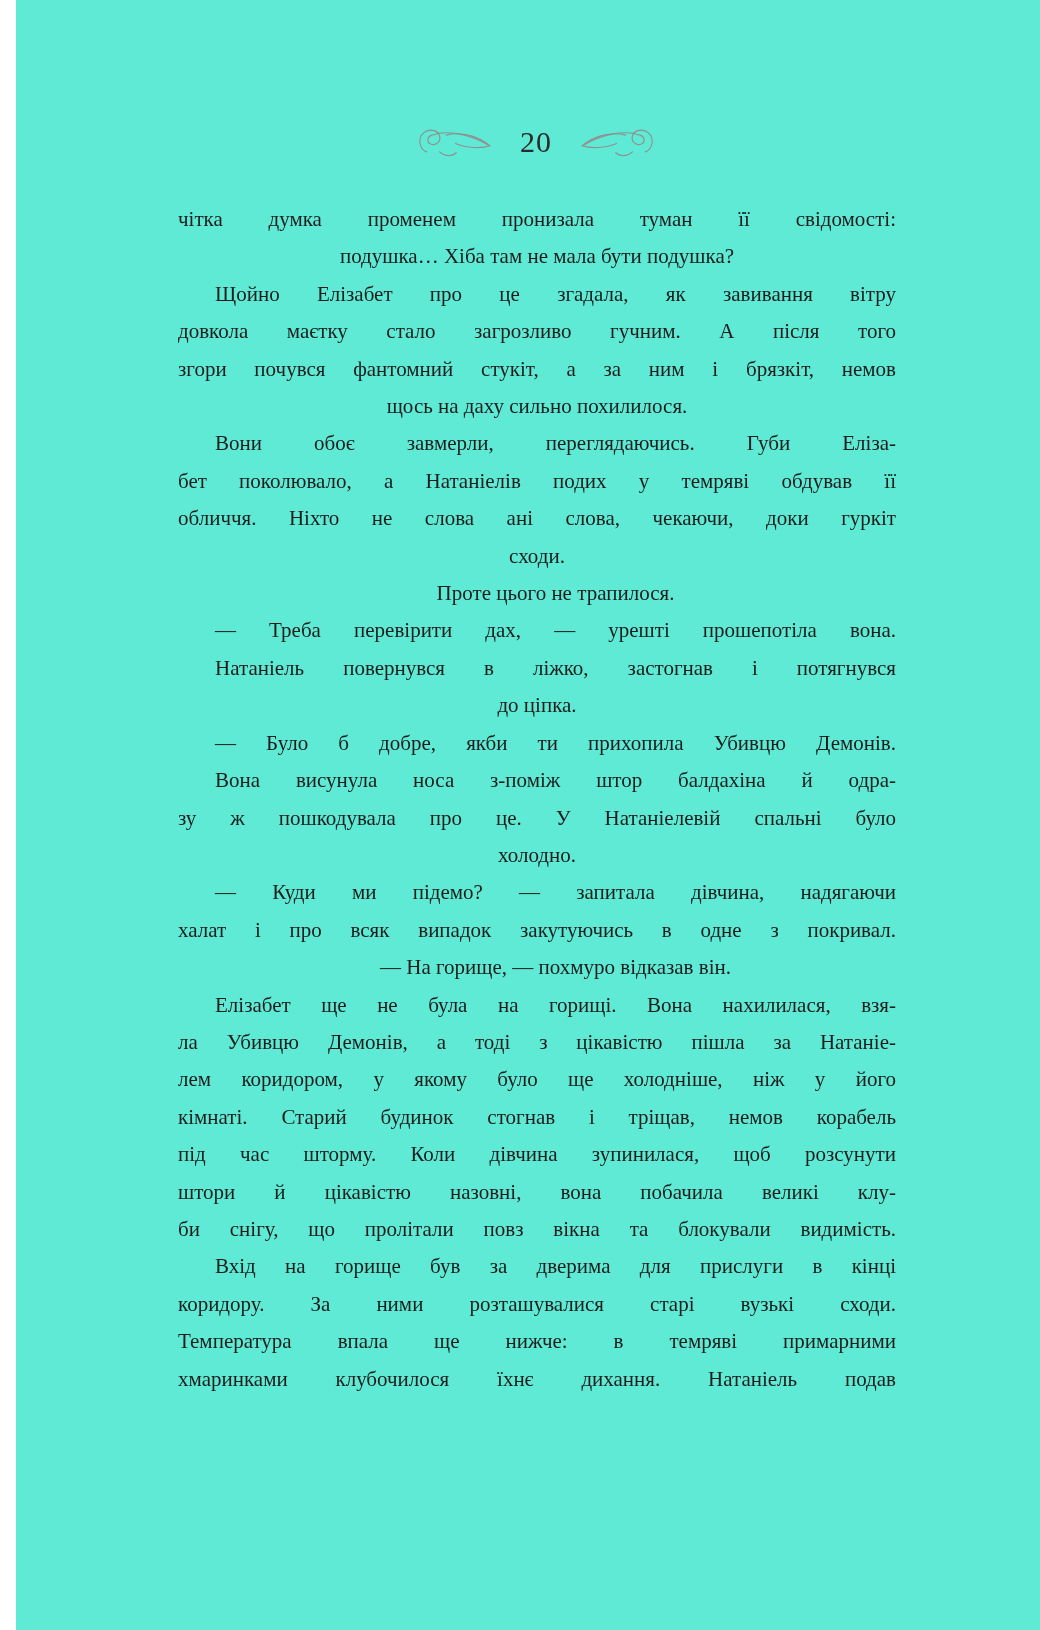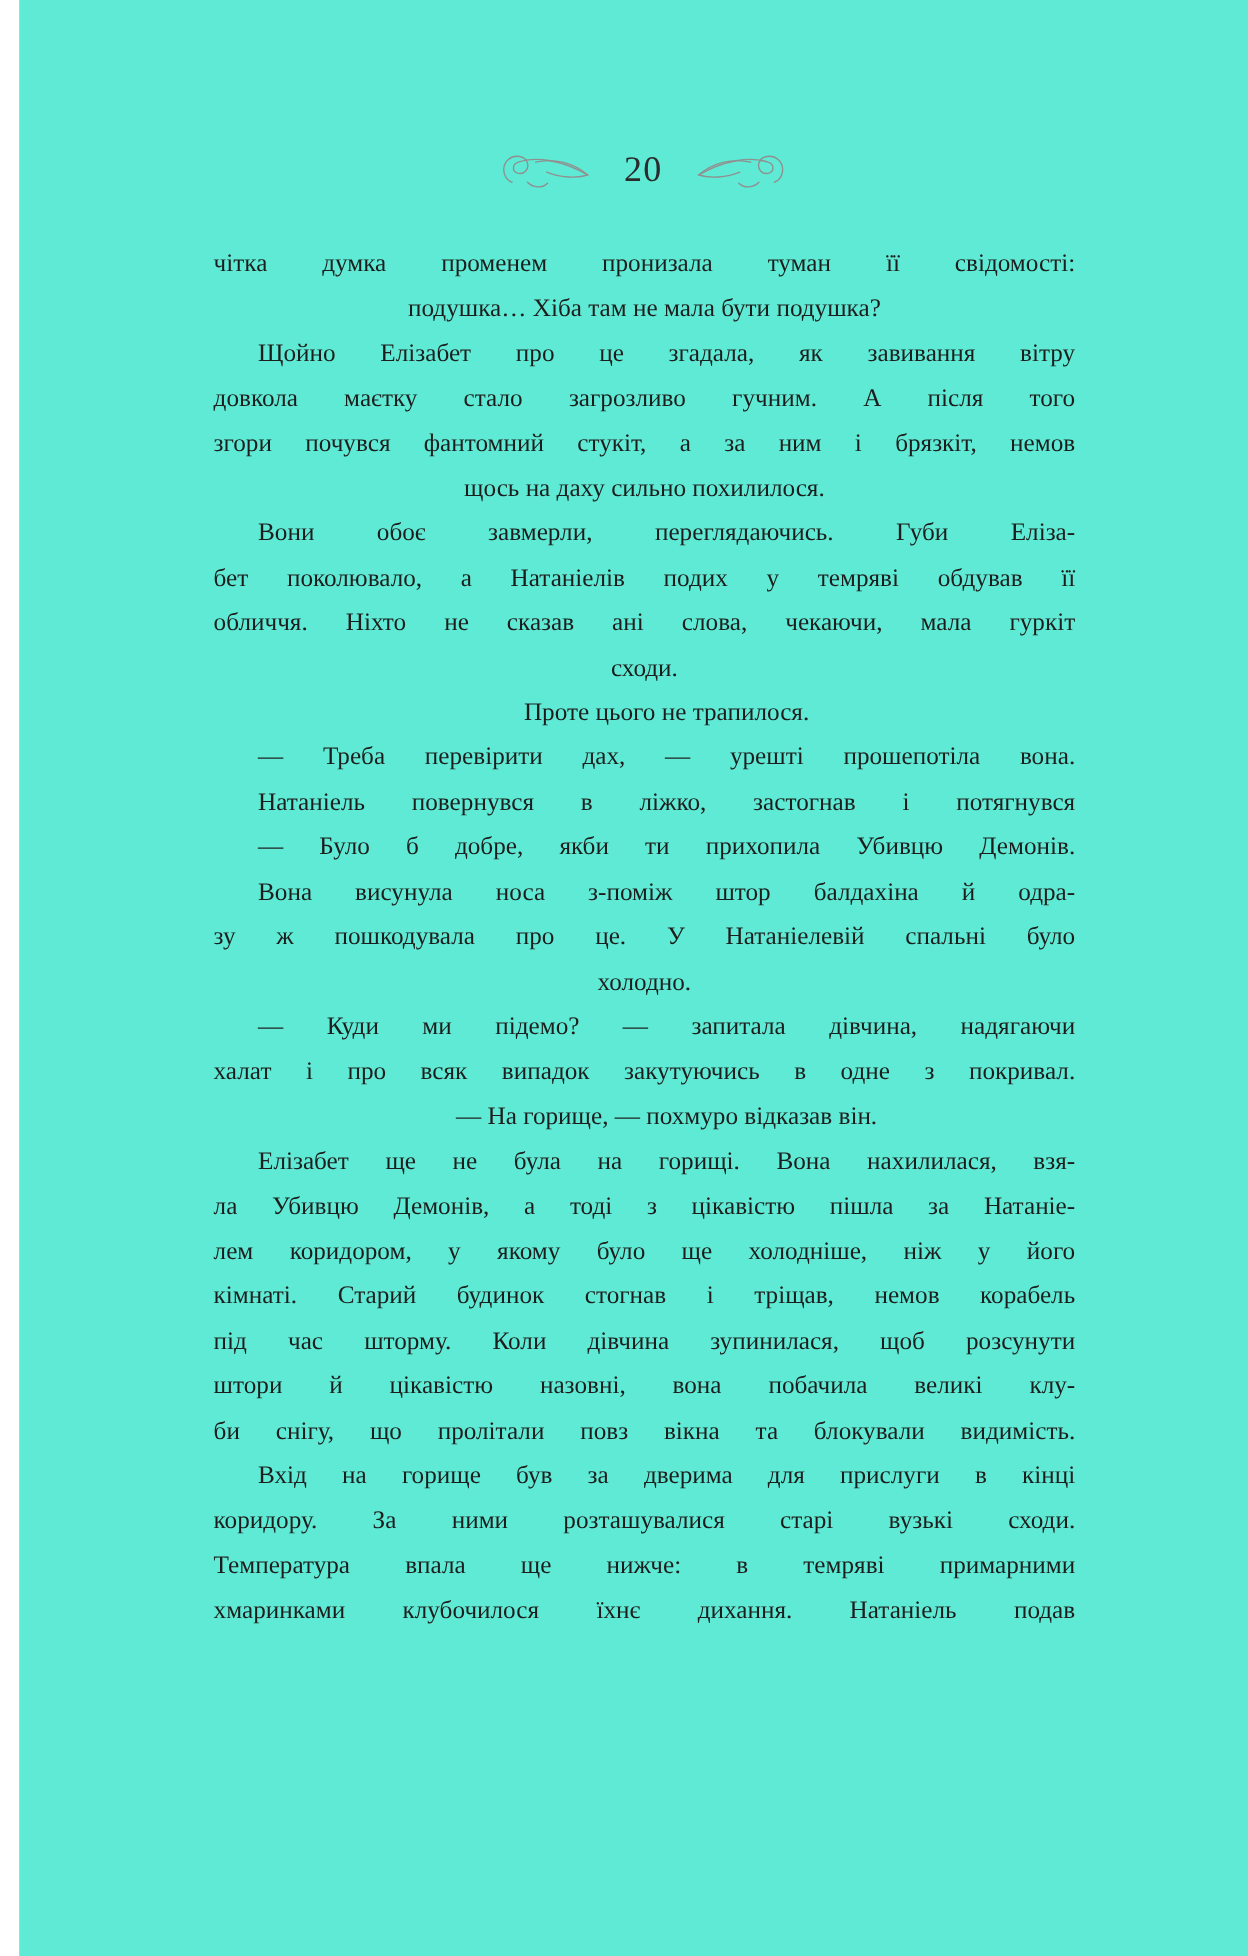--- a/index.html
+++ b/index.html
@@ -91,25 +91,26 @@
 
   <div class="text-block">
       <div class="line">чітка думка променем пронизала туман її свідомості:</div>
       <div class="line short">подушка… Хіба там не мала бути подушка?</div>
       <div class="line indent">Щойно Елізабет про це згадала, як завивання вітру</div>
       <div class="line">довкола маєтку стало загрозливо гучним. А після того</div>
       <div class="line">згори почувся фантомний стукіт, а за ним і брязкіт, немов</div>
       <div class="line short">щось на даху сильно похилилося.</div>
       <div class="line indent">Вони обоє завмерли, переглядаючись. Губи Еліза-</div>
       <div class="line">бет поколювало, а Натаніелів подих у темряві обдував її</div>
-      <div class="line">обличчя. Ніхто не сказав ані слова, чекаючи, мала гуркіт</div>
+      <div class="line">обличчя. Ніхто не слова ані слова, чекаючи, доки гуркіт</div>
       <div class="line short">сходи.</div>
       <div class="line indent short">Проте цього не трапилося.</div>
       <div class="line indent">— Треба перевірити дах, — урешті прошепотіла вона.</div>
       <div class="line indent">Натаніель повернувся в ліжко, застогнав і потягнувся</div>
+      <div class="line short">до ціпка.</div>
       <div class="line indent">— Було б добре, якби ти прихопила Убивцю Демонів.</div>
       <div class="line indent">Вона висунула носа з-поміж штор балдахіна й одра-</div>
       <div class="line">зу ж пошкодувала про це. У Натаніелевій спальні було</div>
       <div class="line short">холодно.</div>
       <div class="line indent">— Куди ми підемо? — запитала дівчина, надягаючи</div>
       <div class="line">халат і про всяк випадок закутуючись в одне з покривал.</div>
       <div class="line indent short">— На горище, — похмуро відказав він.</div>
       <div class="line indent">Елізабет ще не була на горищі. Вона нахилилася, взя-</div>
       <div class="line">ла Убивцю Демонів, а тоді з цікавістю пішла за Натаніе-</div>
       <div class="line">лем коридором, у якому було ще холодніше, ніж у його</div>

